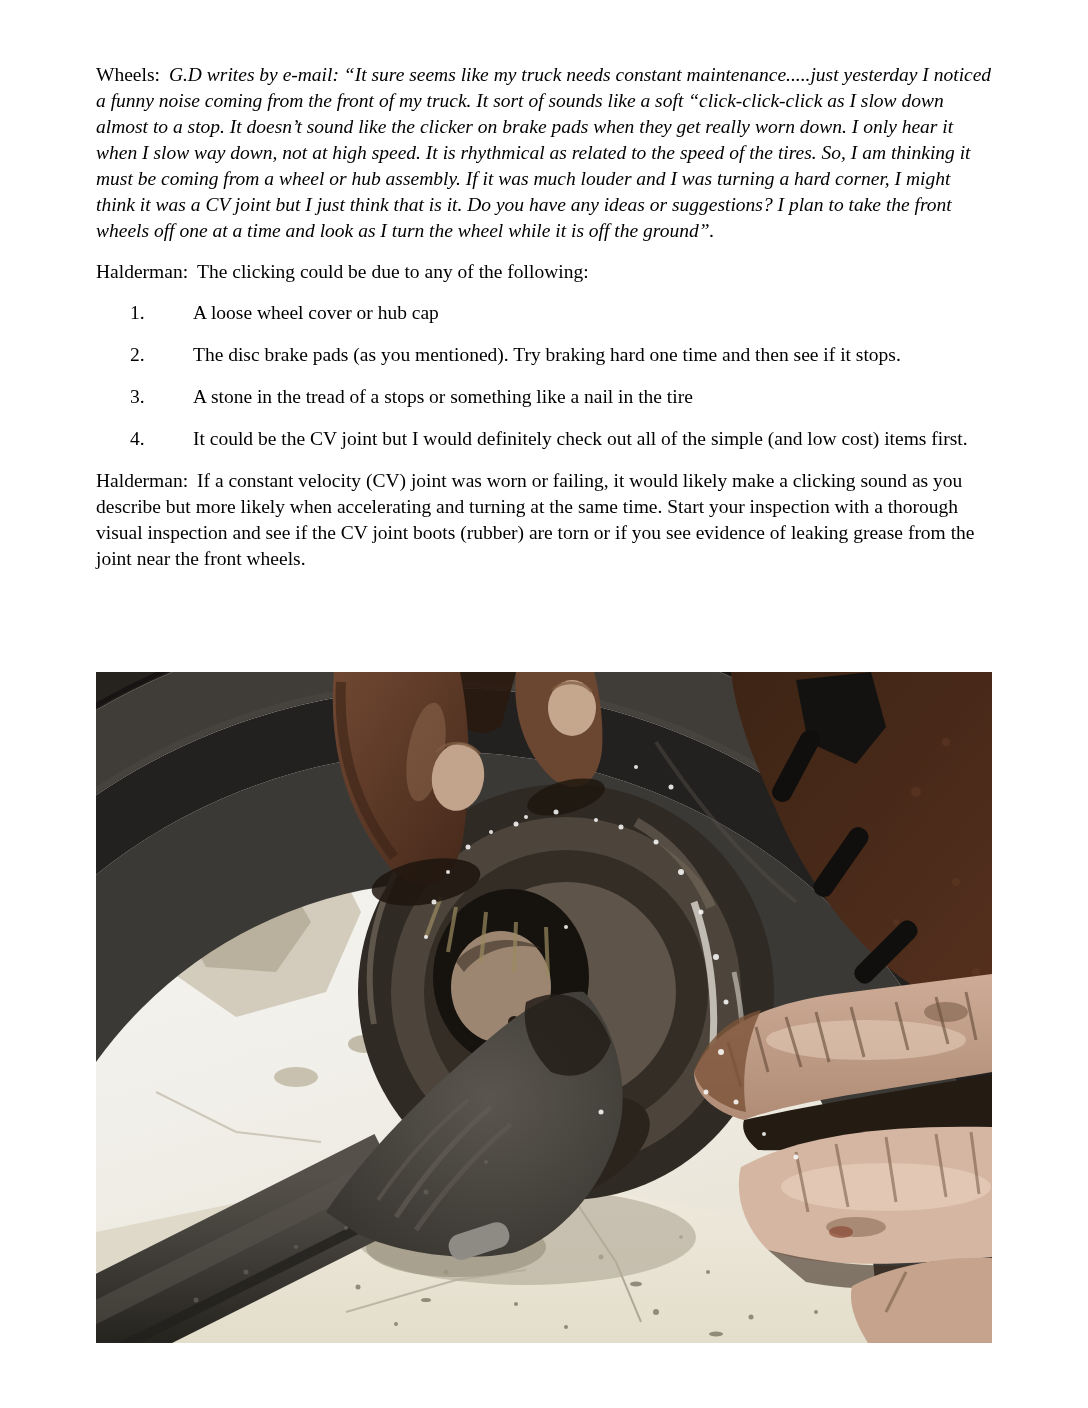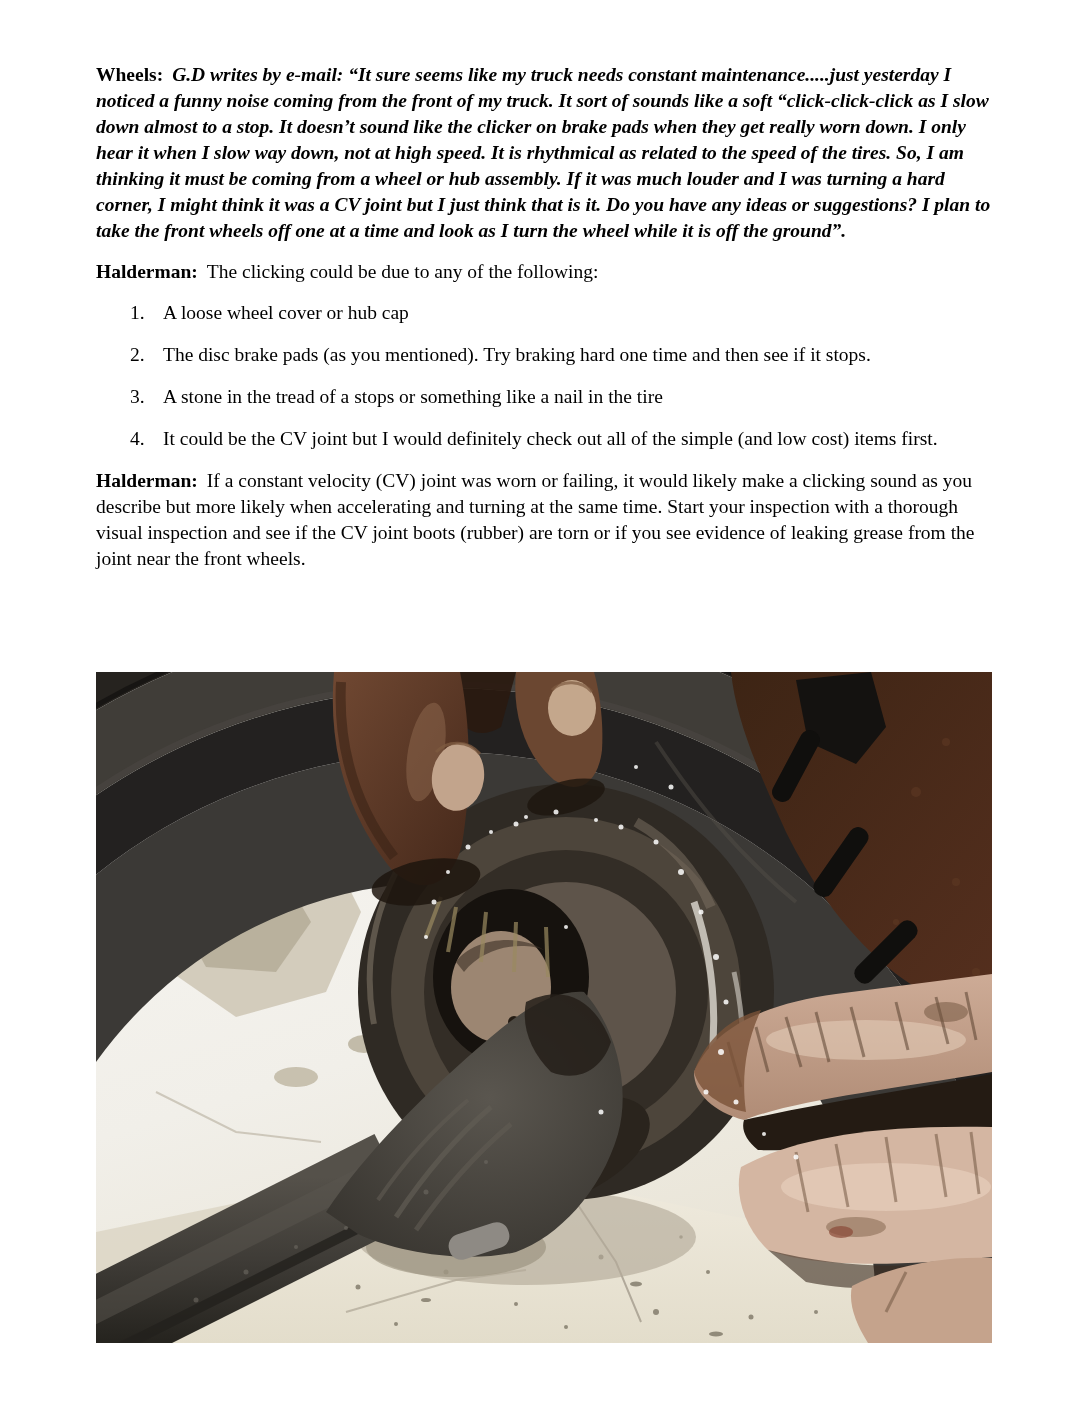--- a/index.html
+++ b/index.html
@@ -6,27 +6,27 @@
   body{
     width:1088px;height:1408px;background:#ffffff;
     font-family:"Liberation Serif", serif;color:#000;
     position:relative;overflow:hidden;
   }
   .text-block{
     position:absolute;left:96px;top:62px;width:896px;
     font-size:19.5px;line-height:26px;
   }
   p{margin:0 0 15px 0;}
-  .speaker{font-weight:bold;margin-right:9px;}
-  .q-body{font-weight:bold;font-style:italic;}
+  .speaker{font-weight:normal;margin-right:9px;}
+  .q-body{font-weight:normal;font-style:italic;}
   .a-body{font-weight:normal;font-style:normal;text-align:center;}
   .list{margin:2px 0 0 0;}
   .list-item{display:flex;margin:0 0 16px 0;}
   .list-item .num{flex:none;width:33px;margin-left:34px;}
-  .list-item .item-text{flex:1;}
+  .list-item .item-text{flex:1;margin-left:30px;}
   .photo{
     position:absolute;left:96px;top:672px;width:896px;height:671px;
     line-height:0;
   }
   .photo svg{width:100%;height:100%;display:block;}
 </style>
 </head>
 <body>
 
 <div class="text-block">

